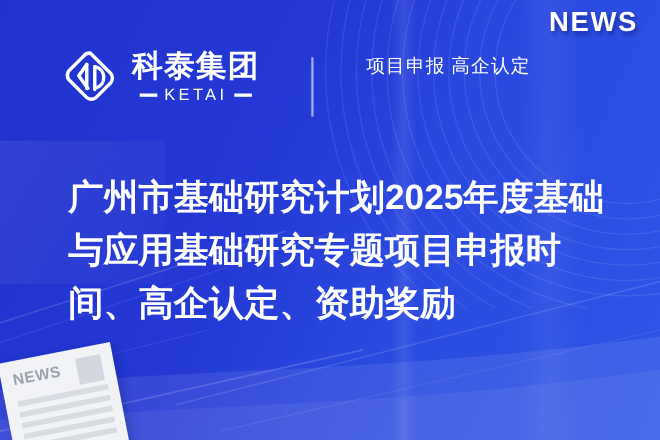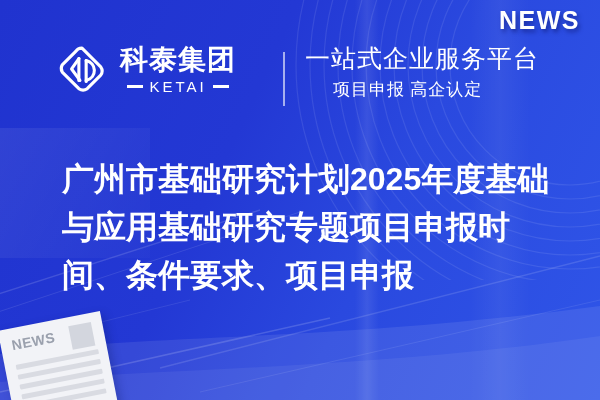--- a/index.html
+++ b/index.html
@@ -281,26 +281,25 @@
           <span class="logo-en-rule"></span>
           <span class="logo-en">KETAI</span>
           <span class="logo-en-rule"></span>
         </div>
       </div>
     </div>
 
     <div class="divider"></div>
 
     <div class="slogan-block">
-      <div class="slogan-main">一站式企业服务平台</div>
       <div class="slogan-sub">项目申报 高企认定</div>
     </div>
   </div>
 
-  <div class="title">广州市基础研究计划2025年度基础与应用基础研究专题项目申报时间、条件要求、项目申报</div>
+  <div class="title">广州市基础研究计划2025年度基础与应用基础研究专题项目申报时间、高企认定、资助奖励</div>
 
   <div class="news-card">
     <div class="news-card-head">
       <div class="news-card-title">NEWS</div>
       <div class="news-card-thumb"></div>
     </div>
     <div class="news-card-lines">
       <div class="news-card-line"></div>
       <div class="news-card-line"></div>
       <div class="news-card-line"></div>

